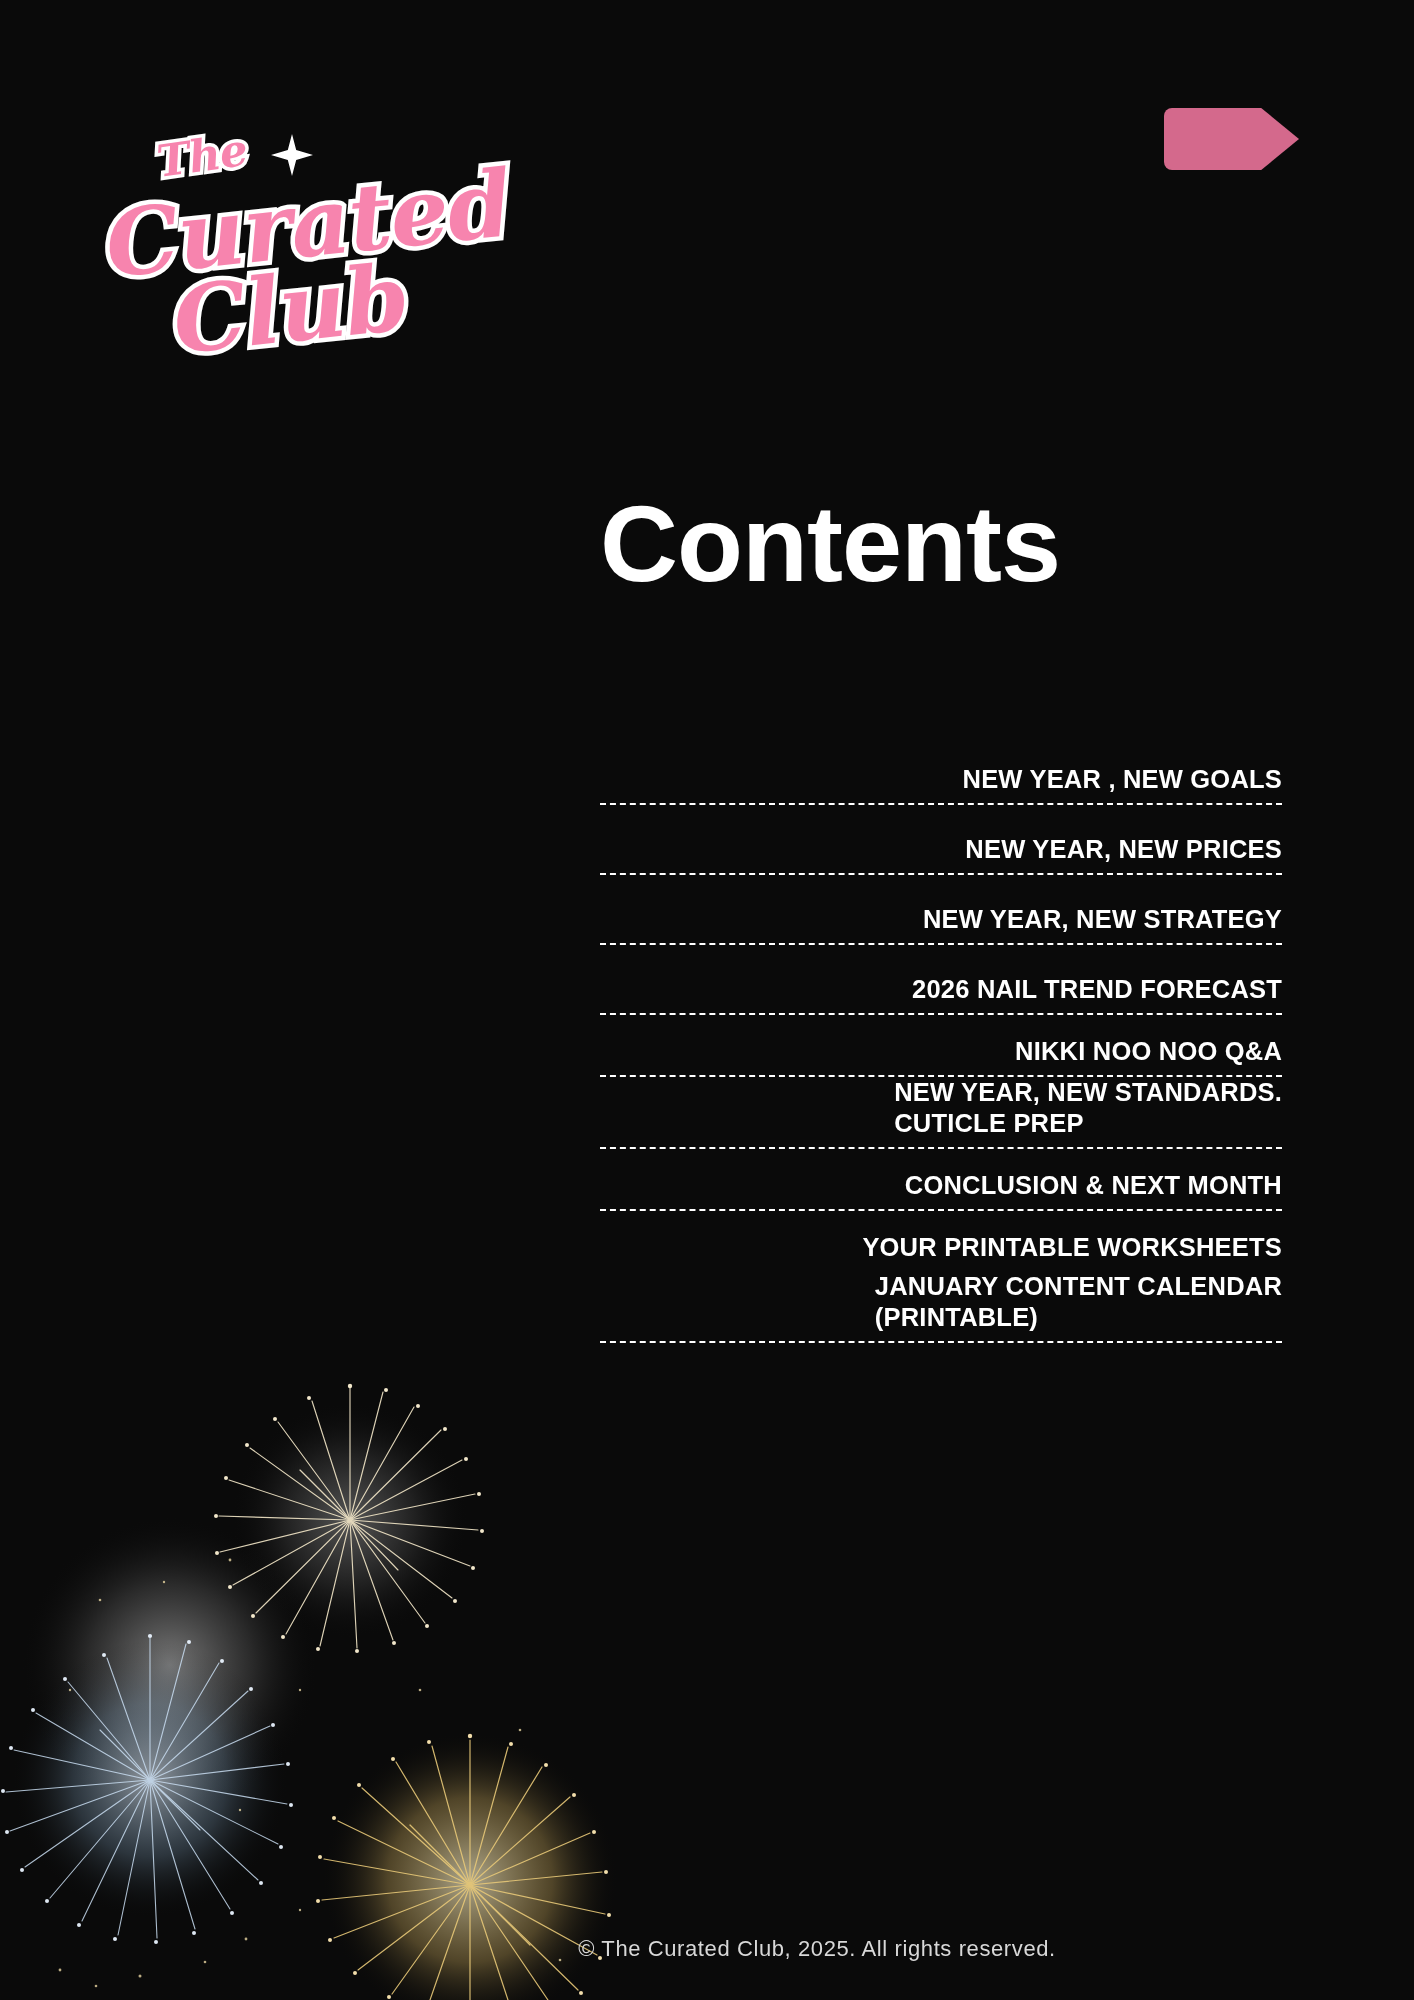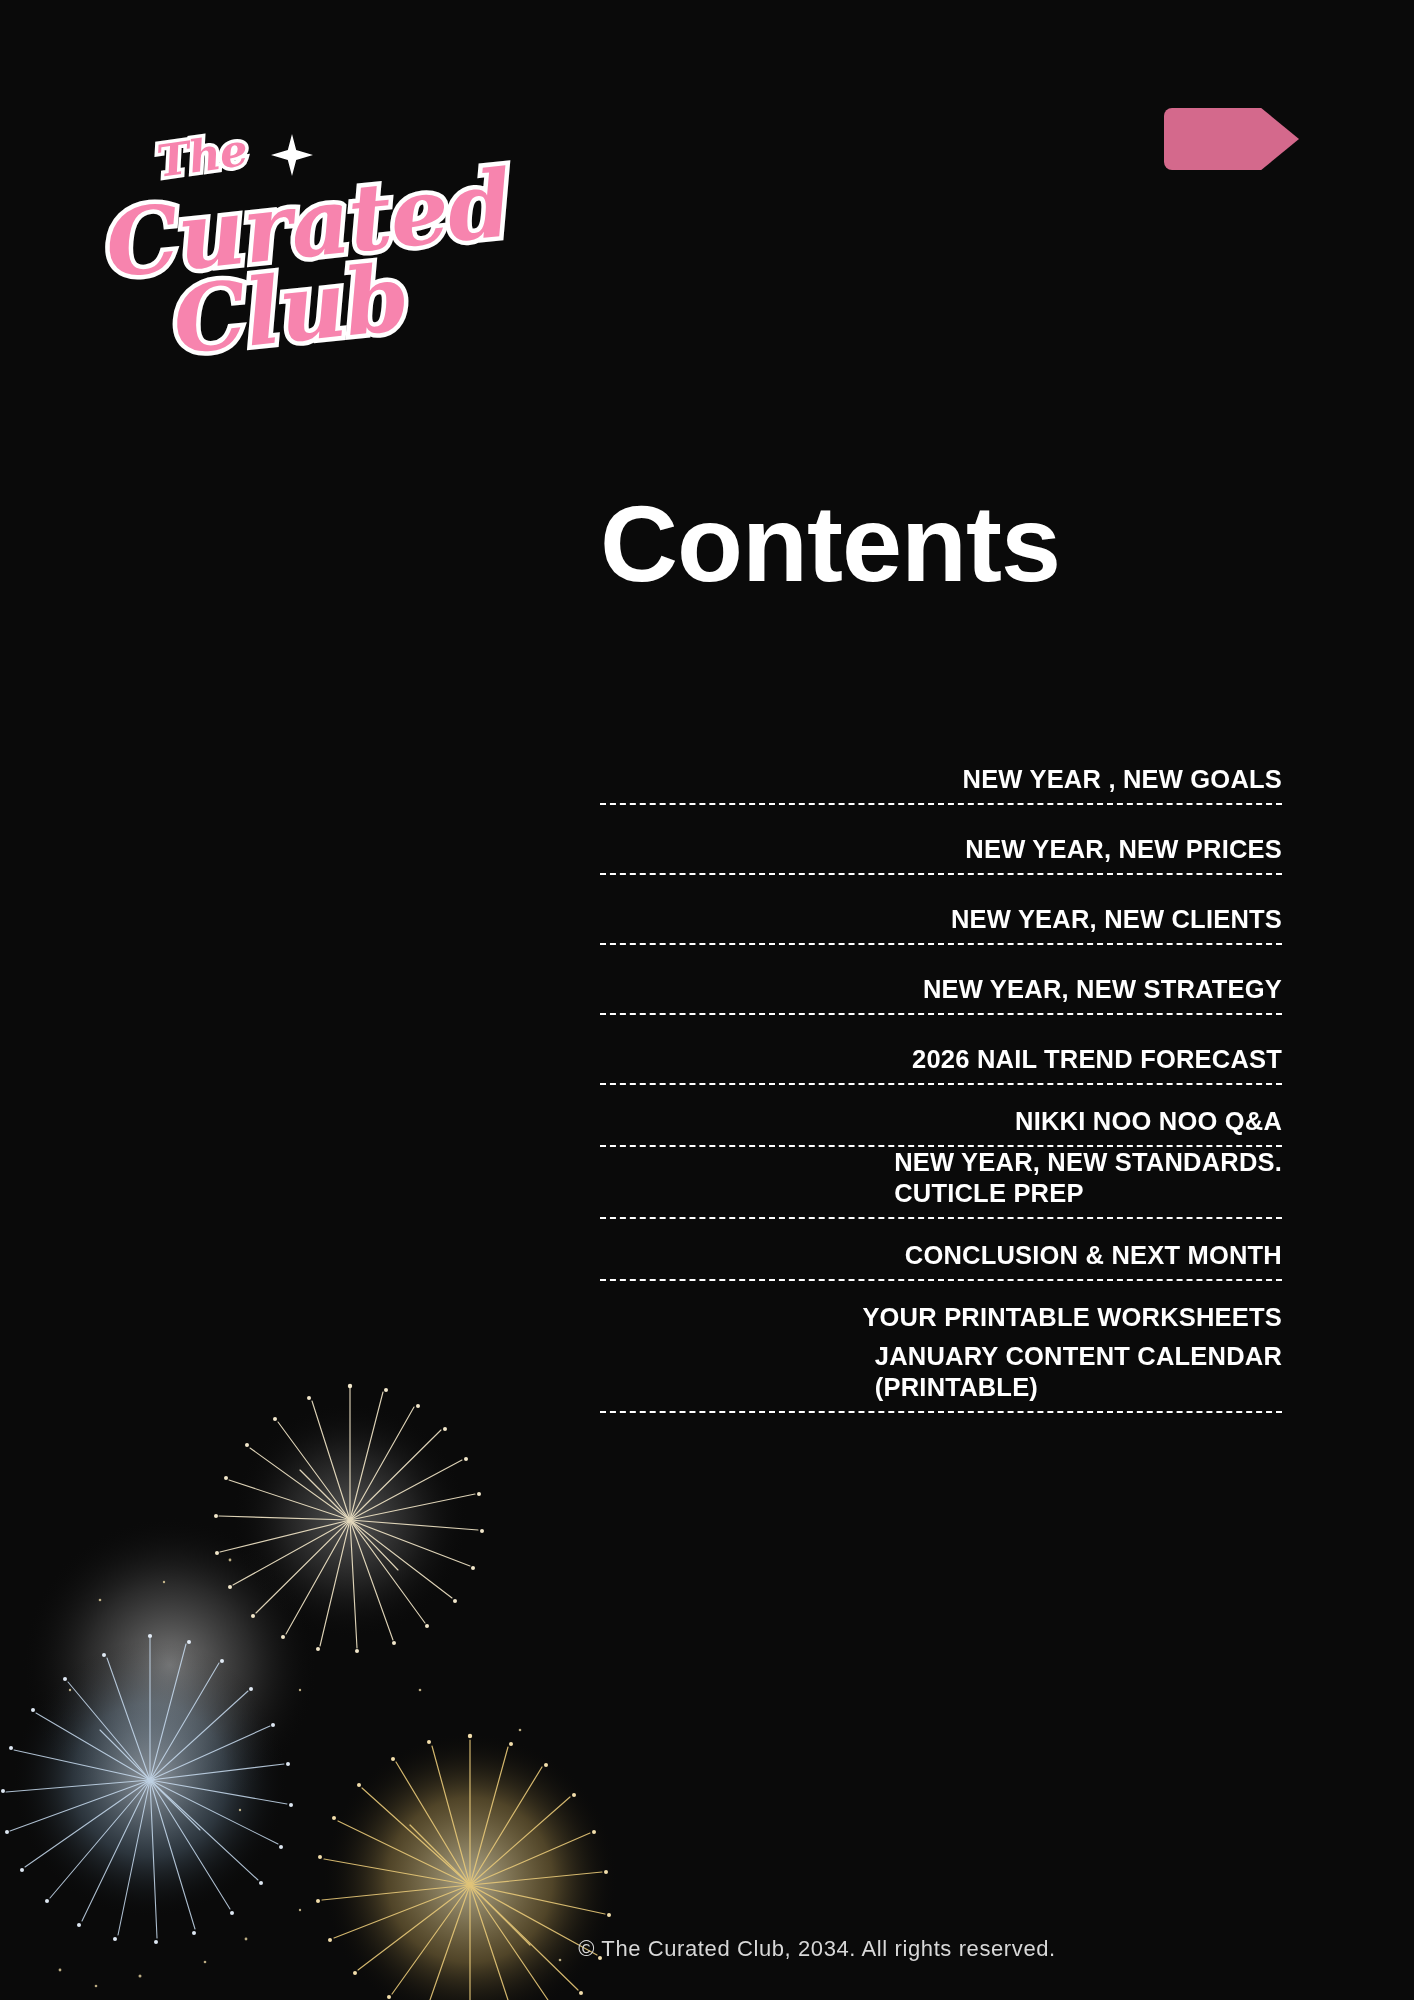--- a/index.html
+++ b/index.html
@@ -160,23 +160,20 @@
 <div class="tag"></div>
 
 <div class="contents-title">Contents</div>
 
 <div class="toc">
   <div class="toc-row">
     <div class="toc-label">NEW YEAR , NEW GOALS</div>
   </div>
   <div class="toc-row">
     <div class="toc-label">NEW YEAR, NEW PRICES</div>
-  </div>
-  <div class="toc-row">
-    <div class="toc-label">NEW YEAR, NEW CLIENTS</div>
   </div>
   <div class="toc-row">
     <div class="toc-label">NEW YEAR, NEW STRATEGY</div>
   </div>
   <div class="toc-row">
     <div class="toc-label">2026 NAIL TREND FORECAST</div>
   </div>
   <div class="toc-row tight">
     <div class="toc-label">NIKKI NOO NOO Q&amp;A</div>
   </div>
@@ -384,13 +381,13 @@
       <circle cx="230" cy="290" r="1.4"></circle>
     <circle cx="300" cy="420" r="1.2"></circle>
       <circle cx="420" cy="420" r="1.3"></circle>
       <circle cx="520" cy="460" r="1.3"></circle>
     <circle cx="560" cy="690" r="1.3"></circle>
       <circle cx="240" cy="540" r="1.2"></circle>
       <circle cx="70" cy="420" r="1.2"></circle>
   </g>
 </svg>
 
-<div class="footer">© The Curated Club, 2034. All rights reserved.</div>
+<div class="footer">© The Curated Club, 2025. All rights reserved.</div>
 
 </body></html>

